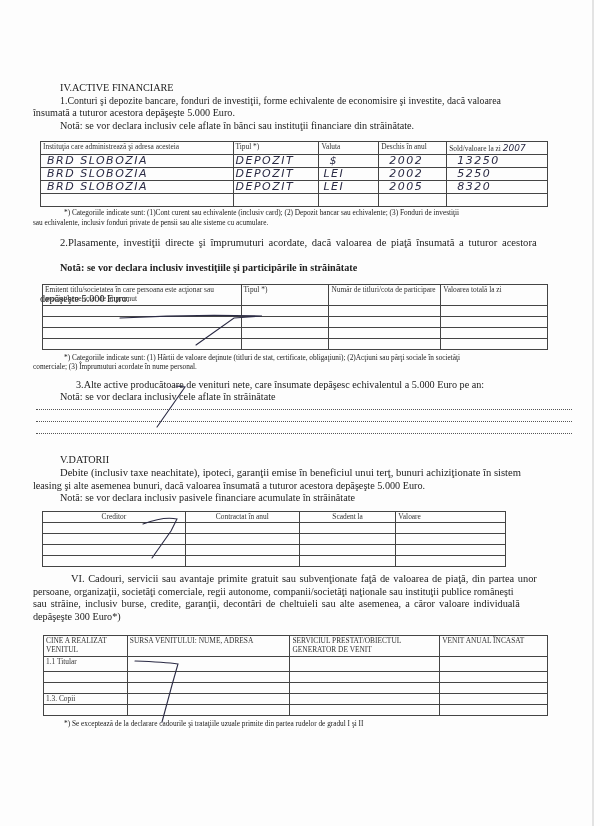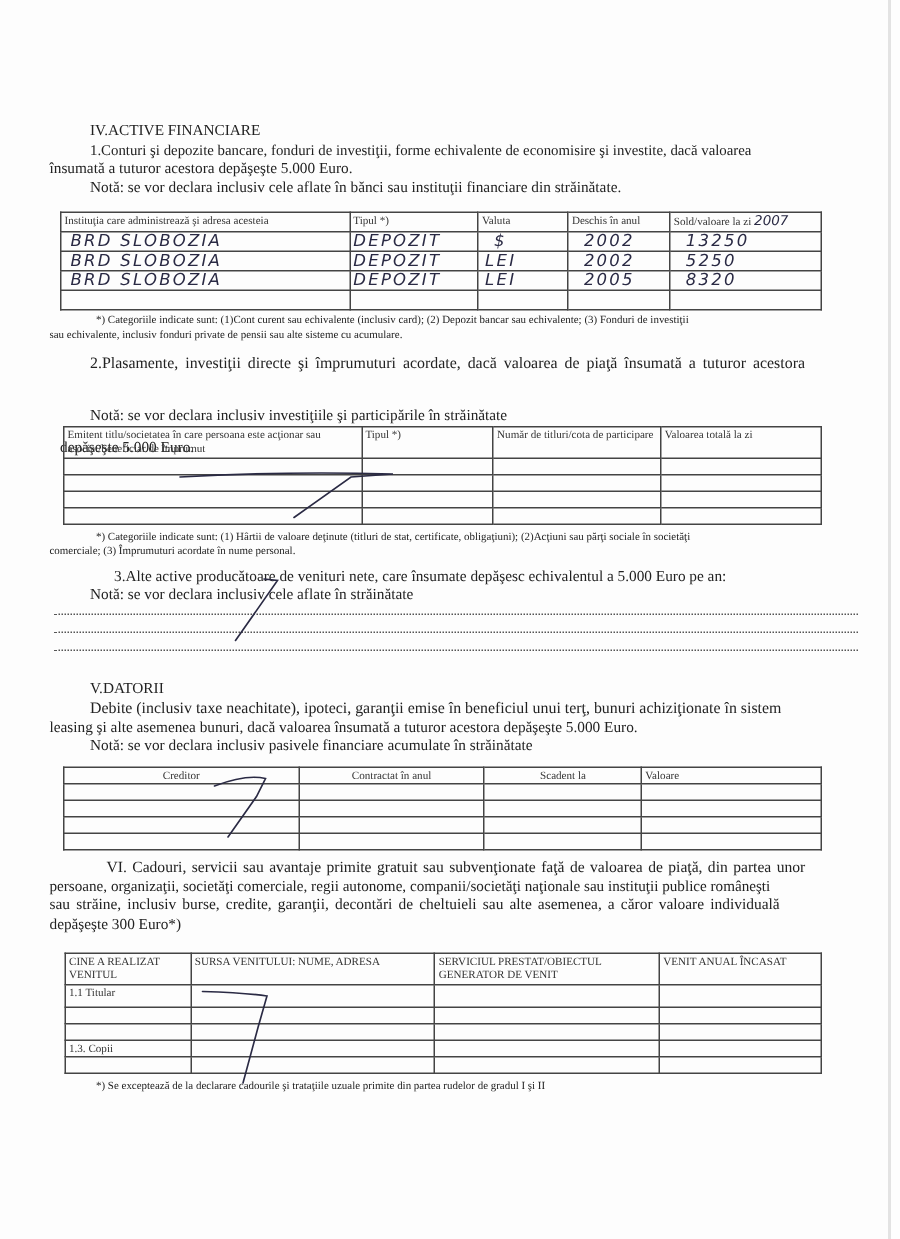--- a/index.html
+++ b/index.html
@@ -69,21 +69,21 @@
           <td></td>
     </tr>
   </tbody>
     </table>
 
   <div class="t sm" style="left:64px;top:208px;">*) Categoriile indicate sunt: (1)Cont curent sau echivalente (inclusiv card); (2) Depozit bancar sau echivalente; (3) Fonduri de investiţii</div>
   <div class="t sm" style="left:33px;top:218px;">sau echivalente, inclusiv fonduri private de pensii sau alte sisteme cu acumulare.</div>
 
   <div class="t" style="left:60px;top:237px;font-size:10.6px;word-spacing:2px;">2.Plasamente, investiţii directe şi împrumuturi acordate, dacă valoarea de piaţă însumată a tuturor acestora</div>
   <div class="t" style="left:40px;top:250px;margin-top:43px;">depăşeşte 5.000 Euro.</div>
-  <div class="t" style="left:60px;top:272px;">Notă: se vor declara inclusiv investiţiile şi participările în străinătate</div>
+  <div class="t" style="left:60px;top:262px;font-weight:bold;">Notă: se vor declara inclusiv investiţiile şi participările în străinătate</div>
 
   <table style="left:42px;top:284px;width:506px;">
     <colgroup>
         <col style="width:199px">
         <col style="width:88px">
         <col style="width:112px">
         <col style="width:107px">
       </colgroup>
     <tbody>
         <tr style="height:21px;">
@@ -126,21 +126,21 @@
   <div class="t" style="left:60px;top:391px;">Notă: se vor declara inclusiv cele aflate în străinătate</div>
   <div class="dots" style="top:409px;"></div>
   <div class="dots" style="top:421px;"></div>
   <div class="dots" style="top:433px;"></div>
 
   <div class="t" style="left:60px;top:454px;">V.DATORII</div>
   <div class="t" style="left:60px;top:467px;font-size:10.6px;">Debite (inclusiv taxe neachitate), ipoteci, garanţii emise în beneficiul unui terţ, bunuri achiziţionate în sistem</div>
   <div class="t" style="left:33px;top:480px;">leasing şi alte asemenea bunuri, dacă valoarea însumată a tuturor acestora depăşeşte 5.000 Euro.</div>
   <div class="t" style="left:60px;top:492px;">Notă: se vor declara inclusiv pasivele financiare acumulate în străinătate</div>
 
-  <table style="left:42px;top:511px;width:506px;">
+  <table style="left:42px;top:511px;width:464px;">
     <colgroup>
         <col style="width:157px">
         <col style="width:124px">
         <col style="width:105px">
         <col style="width:120px">
       </colgroup>
     <tbody>
         <tr style="height:11px;">
       <td style="text-align:center">Creditor</td>
       <td style="text-align:center">Contractat în anul</td>

